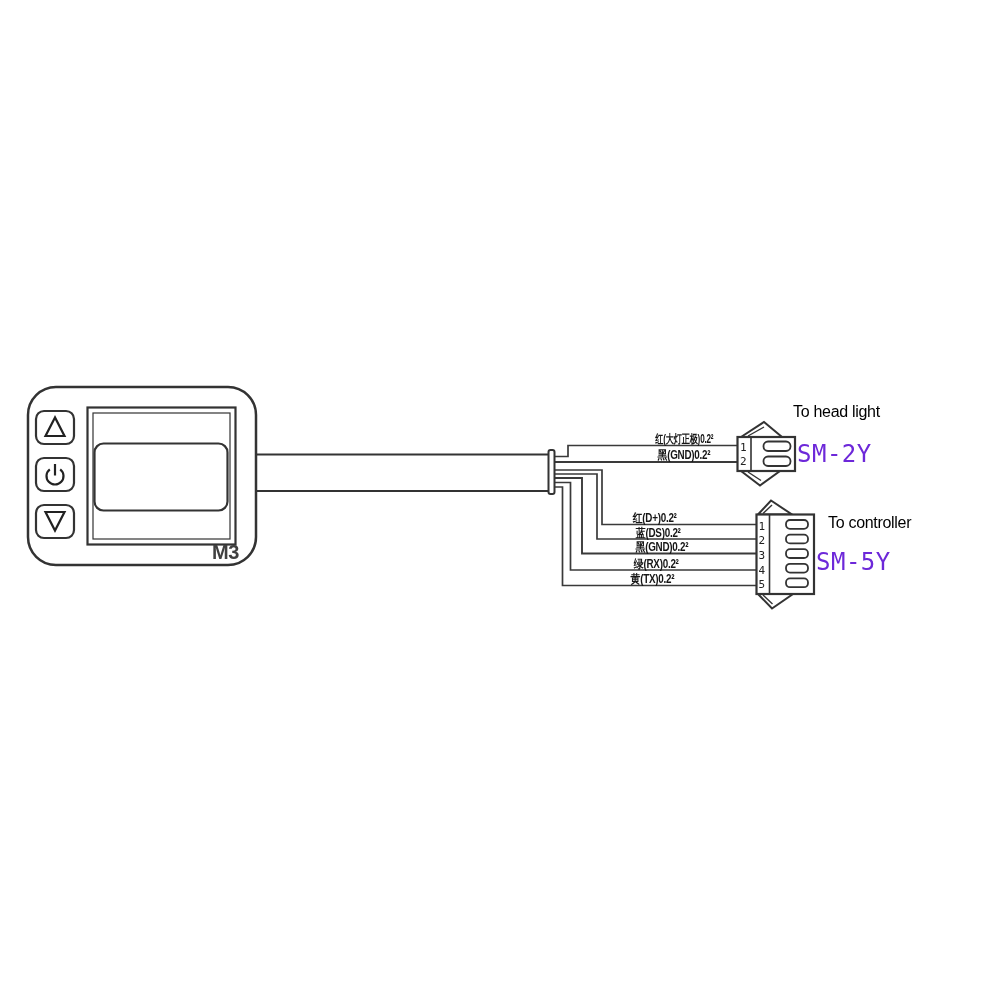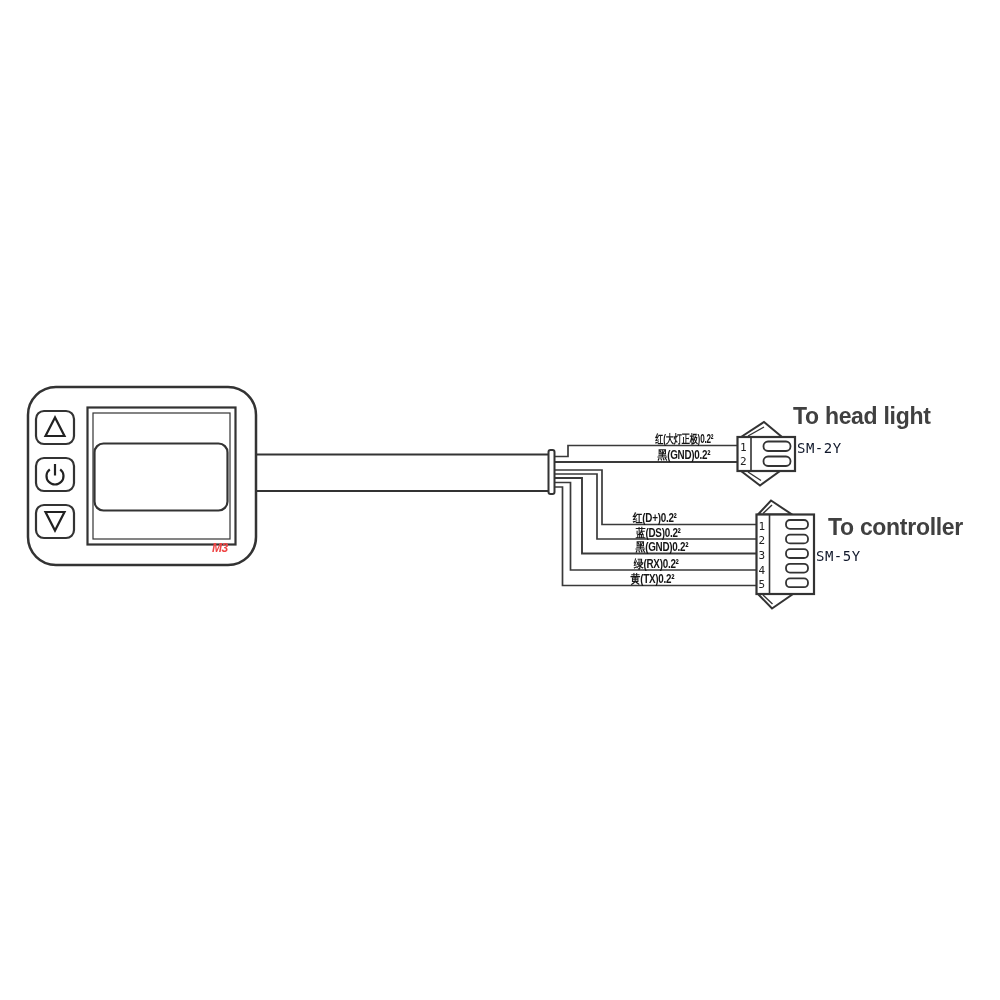--- a/index.html
+++ b/index.html
@@ -2,28 +2,28 @@
 <html><head>
 <meta charset="utf-8">
 <style>
   html,body{margin:0;padding:0;background:#ffffff;}
   .canvas{
     position:relative;width:1000px;height:1000px;background:#ffffff;
     font-family:"Liberation Sans", sans-serif;overflow:hidden;
   }
   .canvas svg{position:absolute;left:0;top:0;}
   .ovl{position:absolute;white-space:nowrap;color:#111;}
-  .hdr{font-size:23px;font-weight:700;letter-spacing:-0.3px;color:#404040;}
-  .smlbl{font-family:"DejaVu Sans Mono", monospace;font-size:14px;color:#0f172a;letter-spacing:0.5px;}
+  .hdr{font-size:16px;font-weight:400;letter-spacing:-0.3px;color:#000000;}
+  .smlbl{font-family:"DejaVu Sans Mono", monospace;font-size:24px;color:#6d28d9;letter-spacing:0.5px;}
   .wlbl{
     font-size:12px;font-weight:700;letter-spacing:-0.3px;color:#161616;
     transform:scaleX(0.82);transform-origin:100% 50%;
   }
   .wlbl.long{transform:scaleX(0.68);}
-  .m3{font-size:12px;font-weight:700;letter-spacing:-0.5px;color:#ef4444;font-style:italic;}
+  .m3{font-size:20px;font-weight:700;letter-spacing:-0.5px;color:#404040;}
   .pin-num{font-family:"DejaVu Sans Mono", monospace;font-size:11px;fill:#222;}
   .line{fill:none;stroke:#3a3a3a;}
   .part{fill:#ffffff;stroke:#333333;}
 </style>
 </head>
 <body>
 
 <div class="canvas">
 
   <svg width="1000" height="1000" viewBox="0 0 1000 1000">

